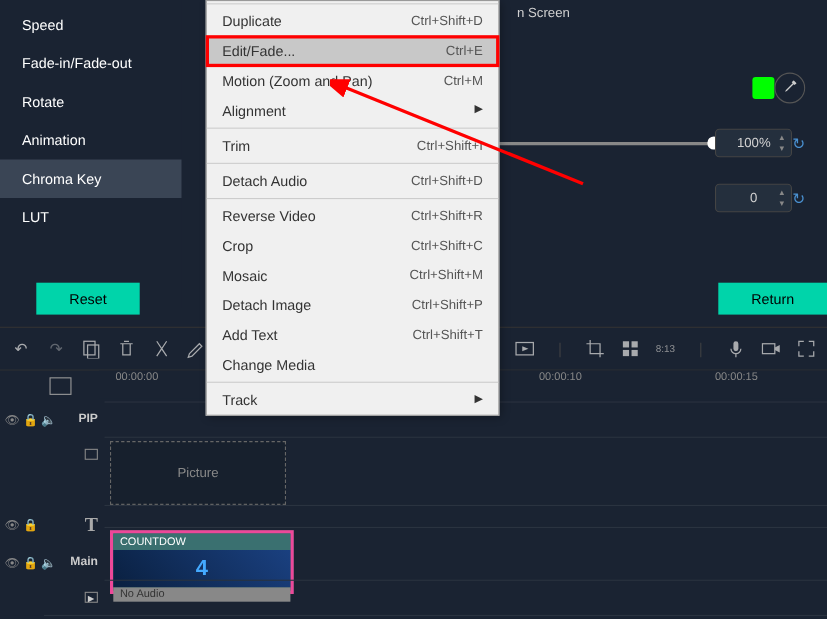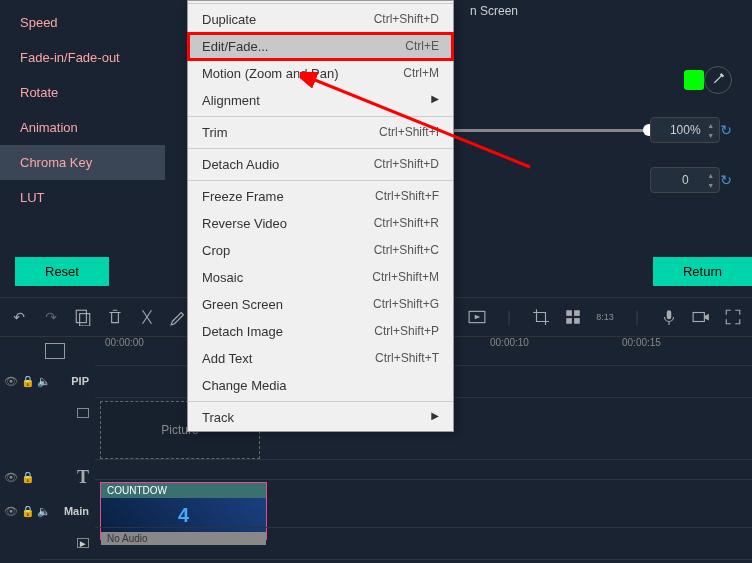--- a/index.html
+++ b/index.html
@@ -1,19 +1,19 @@
 <!DOCTYPE html>
 <html><head>
 <meta charset="utf-8">
 <style>
 * { margin: 0; padding: 0; box-sizing: border-box; font-family: Arial, sans-serif; }
 body { background: #1a2332; color: #d0d0d0; font-size: 12px; width: 752px; height: 563px; overflow: hidden; position: relative; }
 
 .sidebar { position: absolute; left: 0; top: 0; width: 165px; height: 280px; background: #1a2332; padding-top: 5px; }
-.sidebar-item { padding: 10px 20px; color: #fca5a5; cursor: pointer; font-size: 13px; }
+.sidebar-item { padding: 10px 20px; color: #ffffff; cursor: pointer; font-size: 13px; }
 .sidebar-item.active { background: #3a4555; }
 
 .props { position: absolute; left: 170px; top: 0; right: 0; height: 280px; background: #1a2332; padding: 10px 20px; }
 .prop-row { display: flex; align-items: center; height: 50px; }
 .color-swatch { width: 20px; height: 20px; background: #00ff00; border-radius: 3px; }
 .eyedropper { width: 28px; height: 28px; border: 1px solid #555; border-radius: 14px; display: flex; align-items: center; justify-content: center; }
 .eyedropper svg { width: 14px; height: 14px; }
 .slider-track { flex: 1; height: 3px; background: #888; border-radius: 2px; position: relative; }
 .slider-thumb { position: absolute; width: 12px; height: 12px; background: #fff; border-radius: 6px; top: -5px; }
 .value-box { width: 70px; height: 26px; background: #242f3d; border: 1px solid #444; border-radius: 4px; display: flex; align-items: center; justify-content: center; font-size: 12px; position: relative; }
@@ -22,21 +22,21 @@
 
 .context-menu { position: absolute; left: 187px; top: 0; width: 267px; background: #f0f0f0; border: 1px solid #999; box-shadow: 2px 2px 8px rgba(0,0,0,0.3); z-index: 100; }
 .menu-item { display: flex; justify-content: space-between; padding: 6px 14px; color: #333; font-size: 13px; cursor: default; }
 .menu-item.hover { background: #c8c8c8; }
 .menu-item.hl { outline: 3px solid #ff0000; outline-offset: -2px; }
 .menu-divider { height: 1px; background: #ccc; margin: 2px 0; }
 .menu-shortcut { color: #555; font-size: 12px; }
 .menu-arrow { font-size: 10px; color: #333; }
 
 .btn { position: absolute; padding: 7px 30px; font-size: 13px; cursor: pointer; border: none; background: #00d4aa; color: #000; }
-.btn-reset { left: 15px; top: 257px; }
+.btn-reset { left: 33px; top: 257px; }
 .btn-return { right: 0; top: 257px; background: #00d4aa; }
 
 .toolbar { position: absolute; left: 0; top: 297px; right: 0; height: 40px; background: #1a2332; display: flex; align-items: center; padding: 0 10px; gap: 14px; border-top: 1px solid #333; border-bottom: 1px solid #333; }
 .toolbar .spacer { flex: 1; }
 .tb-icon { width: 18px; height: 18px; opacity: 0.8; cursor: pointer; display: flex; align-items: center; justify-content: center; fill: #ccc; color: #ccc; font-size: 14px; }
 .tb-icon.small-text { font-size: 9px; color: #aaa; }
 
 .timeline { position: absolute; left: 0; top: 337px; right: 0; bottom: 0; background: #1a2332; }
 .ruler { position: absolute; left: 90px; right: 0; top: 0; height: 25px; background: #1a2332; }
 .ruler-tick { position: absolute; top: 0; font-size: 10px; color: #888; text-align: right; }
@@ -46,21 +46,21 @@
 
 .track-area { position: absolute; left: 0; top: 28px; right: 0; bottom: 0; }
 .track { display: flex; height: 36px; align-items: center; }
 .track-ctrl { width: 55px; padding-left: 4px; display: flex; gap: 3px; align-items: center; color: #888; font-size: 11px; }
 .track-label { width: 40px; text-align: right; padding-right: 6px; font-size: 11px; color: #ccc; display: flex; flex-direction: column; align-items: flex-end; gap: 2px; font-weight: bold; }
 .track-content { flex: 1; height: 100%; position: relative; border-top: 1px solid #2a3340; }
 
 .dashed-box { position: absolute; left: 5px; top: 3px; width: 160px; height: 58px; border: 1px dashed #666; display: flex; align-items: center; justify-content: center; color: #888; font-size: 12px; background: rgba(20,30,40,0.5); }
 .text-icon-T { font-size: 18px; font-family: Georgia, serif; color: #aaa; }
 
-.clip { position: absolute; left: 5px; top: 2px; width: 167px; height: 58px; background: #2a5f5f; border: 1px solid #ec4899; }
+.clip { position: absolute; left: 5px; top: 2px; width: 167px; height: 58px; background: #2a5f5f; border: 3px solid #ec4899; }
 .clip-header { background: #3a7070; color: #fff; padding: 2px 6px; font-size: 10px; overflow: hidden; white-space: nowrap; }
 .clip-thumb { height: 34px; background: linear-gradient(45deg, #0a2040, #1a4080); display: flex; align-items: center; justify-content: center; color: #4af; font-size: 20px; font-weight: bold; }
 .clip-footer { background: #888; color: #333; padding: 1px 6px; font-size: 10px; }
 
 .ann-arrow { position: absolute; z-index: 200; pointer-events: none; }
 
 .tiny-box { width: 12px; height: 10px; border: 1px solid #888; display: inline-block; }
 </style>
 </head>
 <body>
@@ -134,38 +134,30 @@
       <span>Trim</span>
       <span class="menu-shortcut">Ctrl+Shift+I</span>
     </div>
   <div class="menu-divider"></div>
   <div class="menu-item">
       <span>Detach Audio</span>
       <span class="menu-shortcut">Ctrl+Shift+D</span>
     </div>
   <div class="menu-divider"></div>
   <div class="menu-item">
-      <span>Freeze Frame</span>
-      <span class="menu-shortcut">Ctrl+Shift+F</span>
-    </div>
-  <div class="menu-item">
       <span>Reverse Video</span>
       <span class="menu-shortcut">Ctrl+Shift+R</span>
     </div>
   <div class="menu-item">
       <span>Crop</span>
       <span class="menu-shortcut">Ctrl+Shift+C</span>
     </div>
   <div class="menu-item">
       <span>Mosaic</span>
       <span class="menu-shortcut">Ctrl+Shift+M</span>
-    </div>
-  <div class="menu-item">
-      <span>Green Screen</span>
-      <span class="menu-shortcut">Ctrl+Shift+G</span>
     </div>
   <div class="menu-item">
       <span>Detach Image</span>
       <span class="menu-shortcut">Ctrl+Shift+P</span>
     </div>
   <div class="menu-item">
       <span>Add Text</span>
       <span class="menu-shortcut">Ctrl+Shift+T</span>
     </div>
   <div class="menu-item">
@@ -260,21 +252,21 @@
         <path fill="none" stroke="#ccc" d="M2 6V2h4M14 6V2h-4M2 10v4h4M14 10v4h-4"></path>
       </svg>
     </span>
 </div>
 
 <div class="timeline">
   <div class="layout-icon"></div>
   <div class="ruler">
     <div class="ruler-tick" style="left:15px;">00:00:00</div>
     <div class="ruler-tick" style="left:400px;">00:00:10</div>
-    <div class="ruler-tick" style="left:532px;">00:00:15</div>
+    <div class="ruler-tick" style="left:560px;">00:00:15</div>
     <div class="playhead"></div>
   </div>
 
   <div class="track-area">
 
     <div class="track" style="height:32px;">
       <div class="track-ctrl">
         <span>👁</span>
         <span>🔒</span>
         <span>🔈</span>

